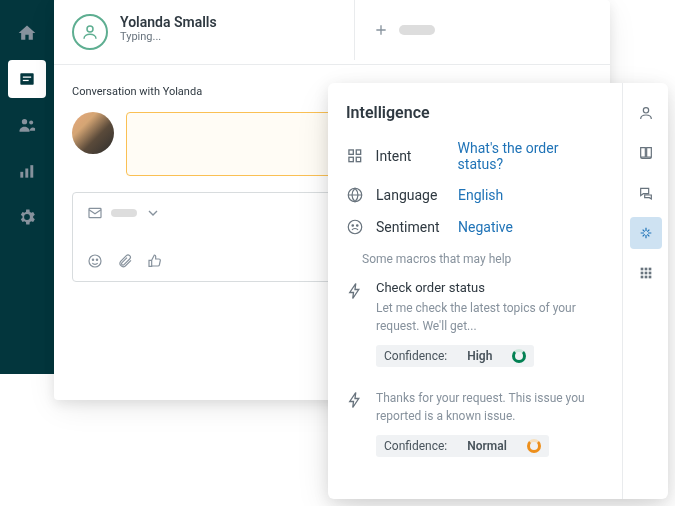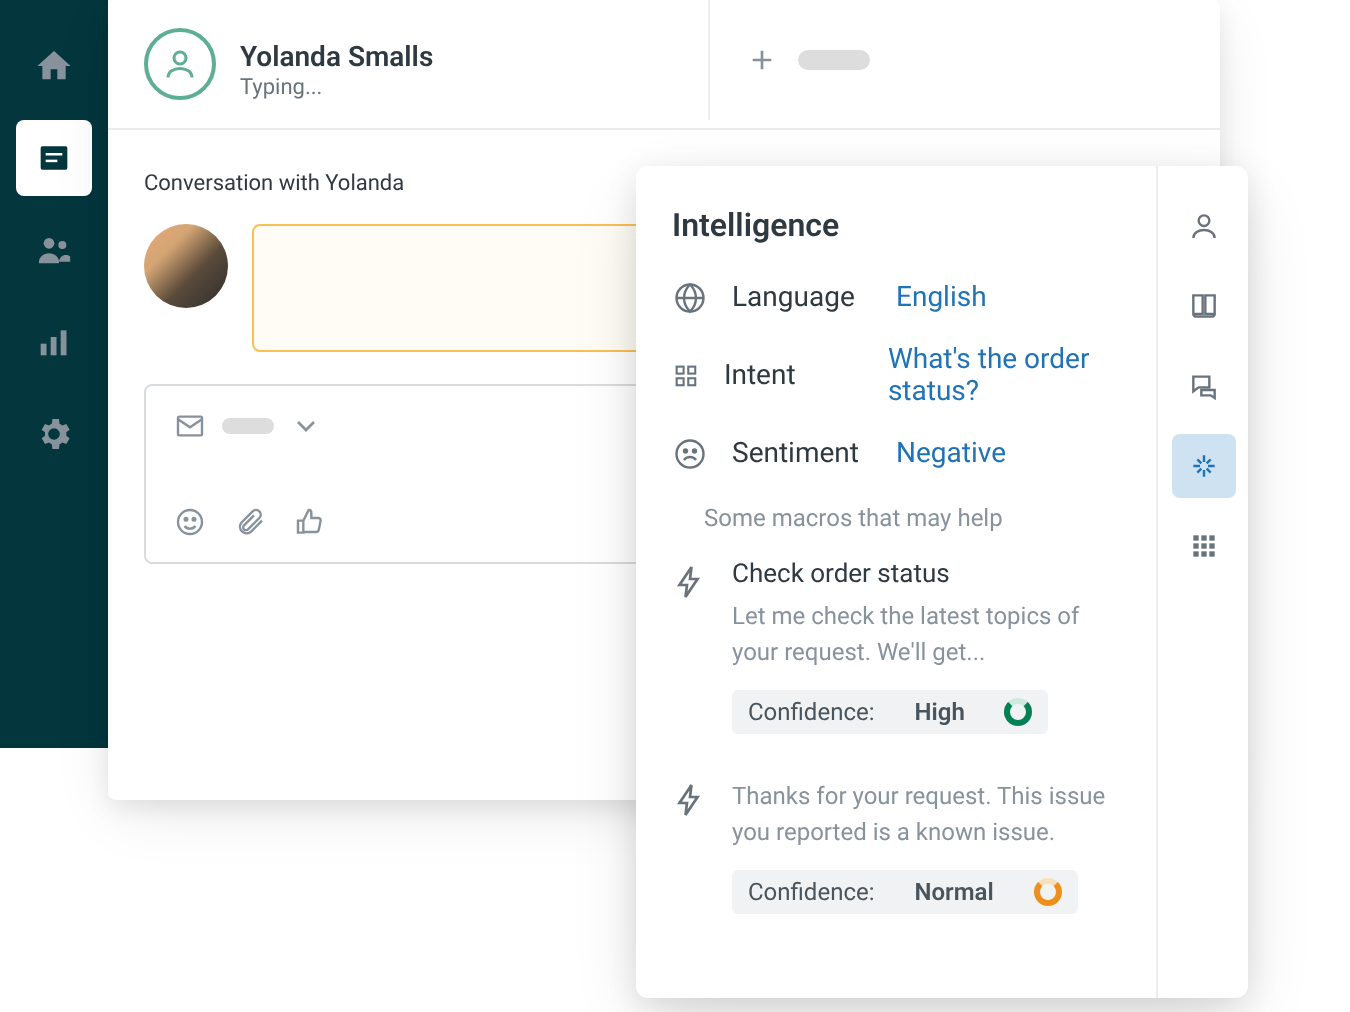--- a/index.html
+++ b/index.html
@@ -2,38 +2,38 @@
 <html><head>
 <meta charset="utf-8">
 <style>
 *{box-sizing:border-box;margin:0;padding:0;font-family:-apple-system,BlinkMacSystemFont,"Segoe UI",Roboto,sans-serif}
 body{background:#fff;width:675px;height:506px;overflow:hidden;position:relative}
 .main-sidebar{position:absolute;left:0;top:0;width:54px;height:374px;background:#03363d;display:flex;flex-direction:column;align-items:center;padding-top:14px;gap:8px}
 .sb-item{width:38px;height:38px;display:flex;align-items:center;justify-content:center;border-radius:4px;color:#87929d;cursor:pointer}
 .sb-item.active{background:#fff;color:#03363d}
 .sb-item svg{width:20px;height:20px}
 .main-panel{position:absolute;left:54px;top:0;width:556px;height:400px;background:#fff;box-shadow:0 8px 30px -4px rgba(0,0,0,.1),0 4px 12px rgba(0,0,0,.08);border-radius:4px}
-.header{display:flex;align-items:flex-end;padding:14px 18px;border-bottom:1px solid #e9ebed}
+.header{display:flex;align-items:flex-start;padding:14px 18px;border-bottom:1px solid #e9ebed}
 .avatar-circle{width:36px;height:36px;border-radius:50%;border:2px solid #5eae91;display:flex;align-items:center;justify-content:center;margin-right:12px}
 .avatar-circle svg{width:18px;height:18px;color:#5eae91}
 .user-info .name{font-size:14px;font-weight:600;color:#2f3941}
 .user-info .status{font-size:11px;color:#68737d}
 .tabbar{position:absolute;left:300px;top:0;height:60px;display:flex;align-items:center;gap:10px;padding-left:18px;border-left:1px solid #e9ebed}
 .add-tab{width:16px;height:16px;display:flex;align-items:center;justify-content:center;color:#87929d}
 .pill{width:36px;height:10px;background:#ddd;border-radius:5px}
 .conv-title{font-size:11px;font-weight:400;color:#2f3941;padding:20px 18px 14px}
 .msg-row{display:flex;padding:0 18px;gap:12px}
 .avatar-img{width:42px;height:42px;border-radius:50%;background:linear-gradient(135deg,#e8a87c 0%,#d4a574 30%,#5a4a3a 60%,#2d2d2d 100%);flex-shrink:0}
 .msg-bubble{flex:1;min-height:64px;border:1px solid #fac054;background:#fffcf5;border-radius:4px}
 .composer{margin:16px 18px;border:1px solid #d8dcde;border-radius:4px;padding:12px 14px;min-height:90px;display:flex;flex-direction:column;justify-content:space-between}
 .comp-top{display:flex;align-items:center;gap:8px;color:#87929d}
 .comp-top .pill{width:26px;height:8px}
 .comp-bottom{display:flex;gap:14px;color:#87929d}
 .comp-bottom svg,.comp-top svg{width:16px;height:16px}
-.intel-panel{position:absolute;left:318px;top:83px;width:306px;height:416px;background:#fff;box-shadow:0 12px 36px -6px rgba(0,0,0,.14),0 4px 16px rgba(0,0,0,.1);border-radius:6px;display:flex}
+.intel-panel{position:absolute;left:328px;top:83px;width:340px;height:416px;background:#fff;box-shadow:0 12px 36px -6px rgba(0,0,0,.14),0 4px 16px rgba(0,0,0,.1);border-radius:6px;display:flex}
 .intel-main{flex:1;padding:20px 18px;overflow:hidden}
 .intel-title{font-size:16px;font-weight:600;color:#2f3941;margin-bottom:18px}
 .intel-row{display:flex;align-items:center;gap:12px;margin-bottom:14px;font-size:14px}
 .intel-row .ic{width:18px;color:#68737d;display:flex}
 .intel-row .lbl{color:#2f3941;min-width:70px}
 .intel-row .val{color:#1f73b7}
 .macro-hint{font-size:12px;color:#87929d;margin:16px 16px 14px}
 .macro{display:flex;gap:12px;margin-bottom:22px}
 .macro .ic{width:18px;color:#68737d;flex-shrink:0;padding-top:2px}
 .macro-body .mt{font-size:13px;color:#2f3941;margin-bottom:4px}
@@ -142,39 +142,39 @@
     </div>
   </div>
 </div>
 
 <div class="intel-panel">
   <div class="intel-main">
     <div class="intel-title">Intelligence</div>
 
     <div class="intel-row">
       <span class="ic">
-          <svg viewBox="0 0 24 24" fill="none" stroke="currentColor" stroke-width="1.6">
-            <circle cx="12" cy="12" r="9"></circle>
-            <path d="M3 12h18M12 3c2.5 2.5 4 5.5 4 9s-1.5 6.5-4 9c-2.5-2.5-4-5.5-4-9s1.5-6.5 4-9z"></path>
-          </svg>
-        </span>
-      <span class="lbl">Language</span>
-      <span class="val">English</span>
-    </div>
-    <div class="intel-row">
-      <span class="ic">
           <svg viewBox="0 0 24 24" fill="none" stroke="currentColor" stroke-width="1.8">
             <rect x="4" y="4" width="6" height="6"></rect>
             <rect x="14" y="4" width="6" height="6"></rect>
             <rect x="4" y="14" width="6" height="6"></rect>
             <rect x="14" y="14" width="6" height="6"></rect>
           </svg>
         </span>
       <span class="lbl">Intent</span>
       <span class="val">What's the order status?</span>
+    </div>
+    <div class="intel-row">
+      <span class="ic">
+          <svg viewBox="0 0 24 24" fill="none" stroke="currentColor" stroke-width="1.6">
+            <circle cx="12" cy="12" r="9"></circle>
+            <path d="M3 12h18M12 3c2.5 2.5 4 5.5 4 9s-1.5 6.5-4 9c-2.5-2.5-4-5.5-4-9s1.5-6.5 4-9z"></path>
+          </svg>
+        </span>
+      <span class="lbl">Language</span>
+      <span class="val">English</span>
     </div>
     <div class="intel-row">
       <span class="ic">
           <svg viewBox="0 0 24 24" fill="none" stroke="currentColor" stroke-width="1.6">
             <circle cx="12" cy="12" r="9"></circle>
             <circle cx="9" cy="10" r="1" fill="currentColor"></circle>
             <circle cx="15" cy="10" r="1" fill="currentColor"></circle>
             <path d="M8 16c1-1.5 2.5-2 4-2s3 .5 4 2"></path>
           </svg>
         </span>

